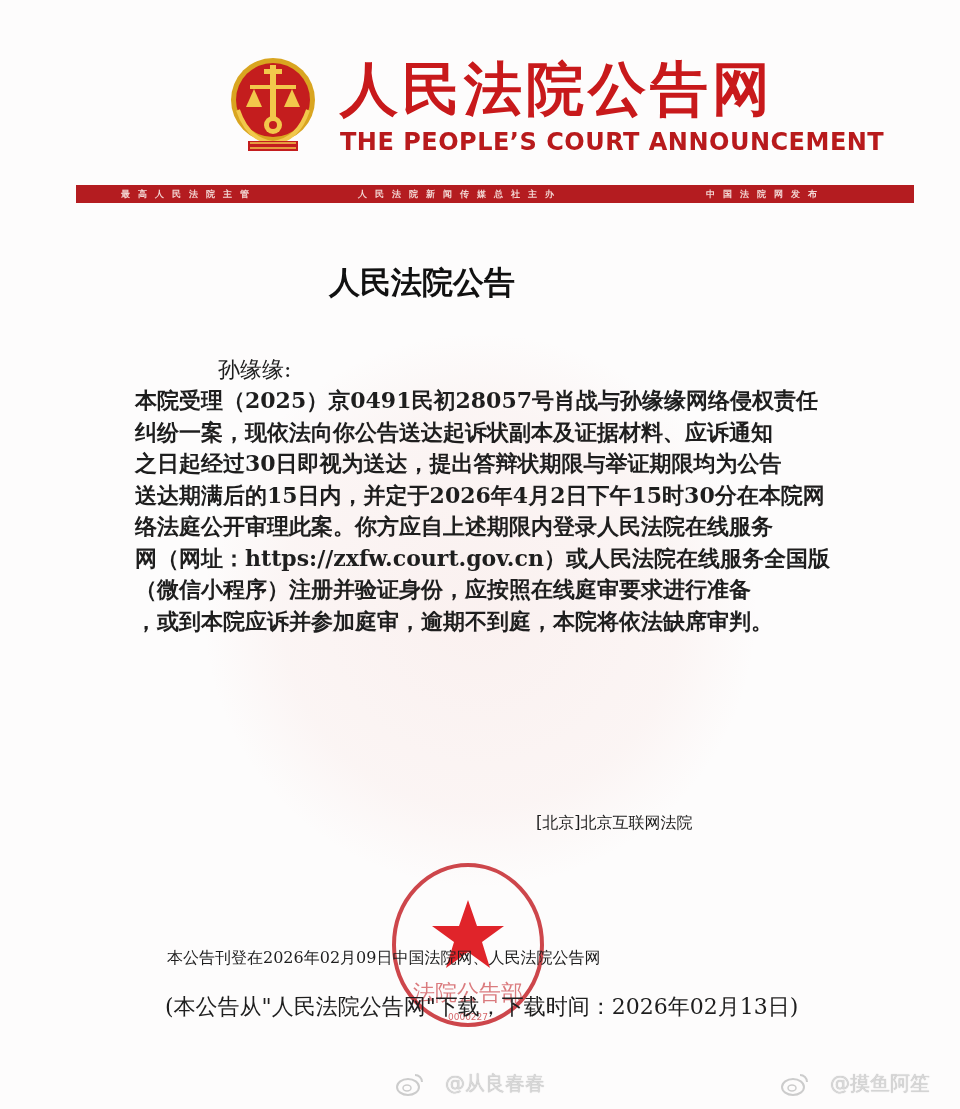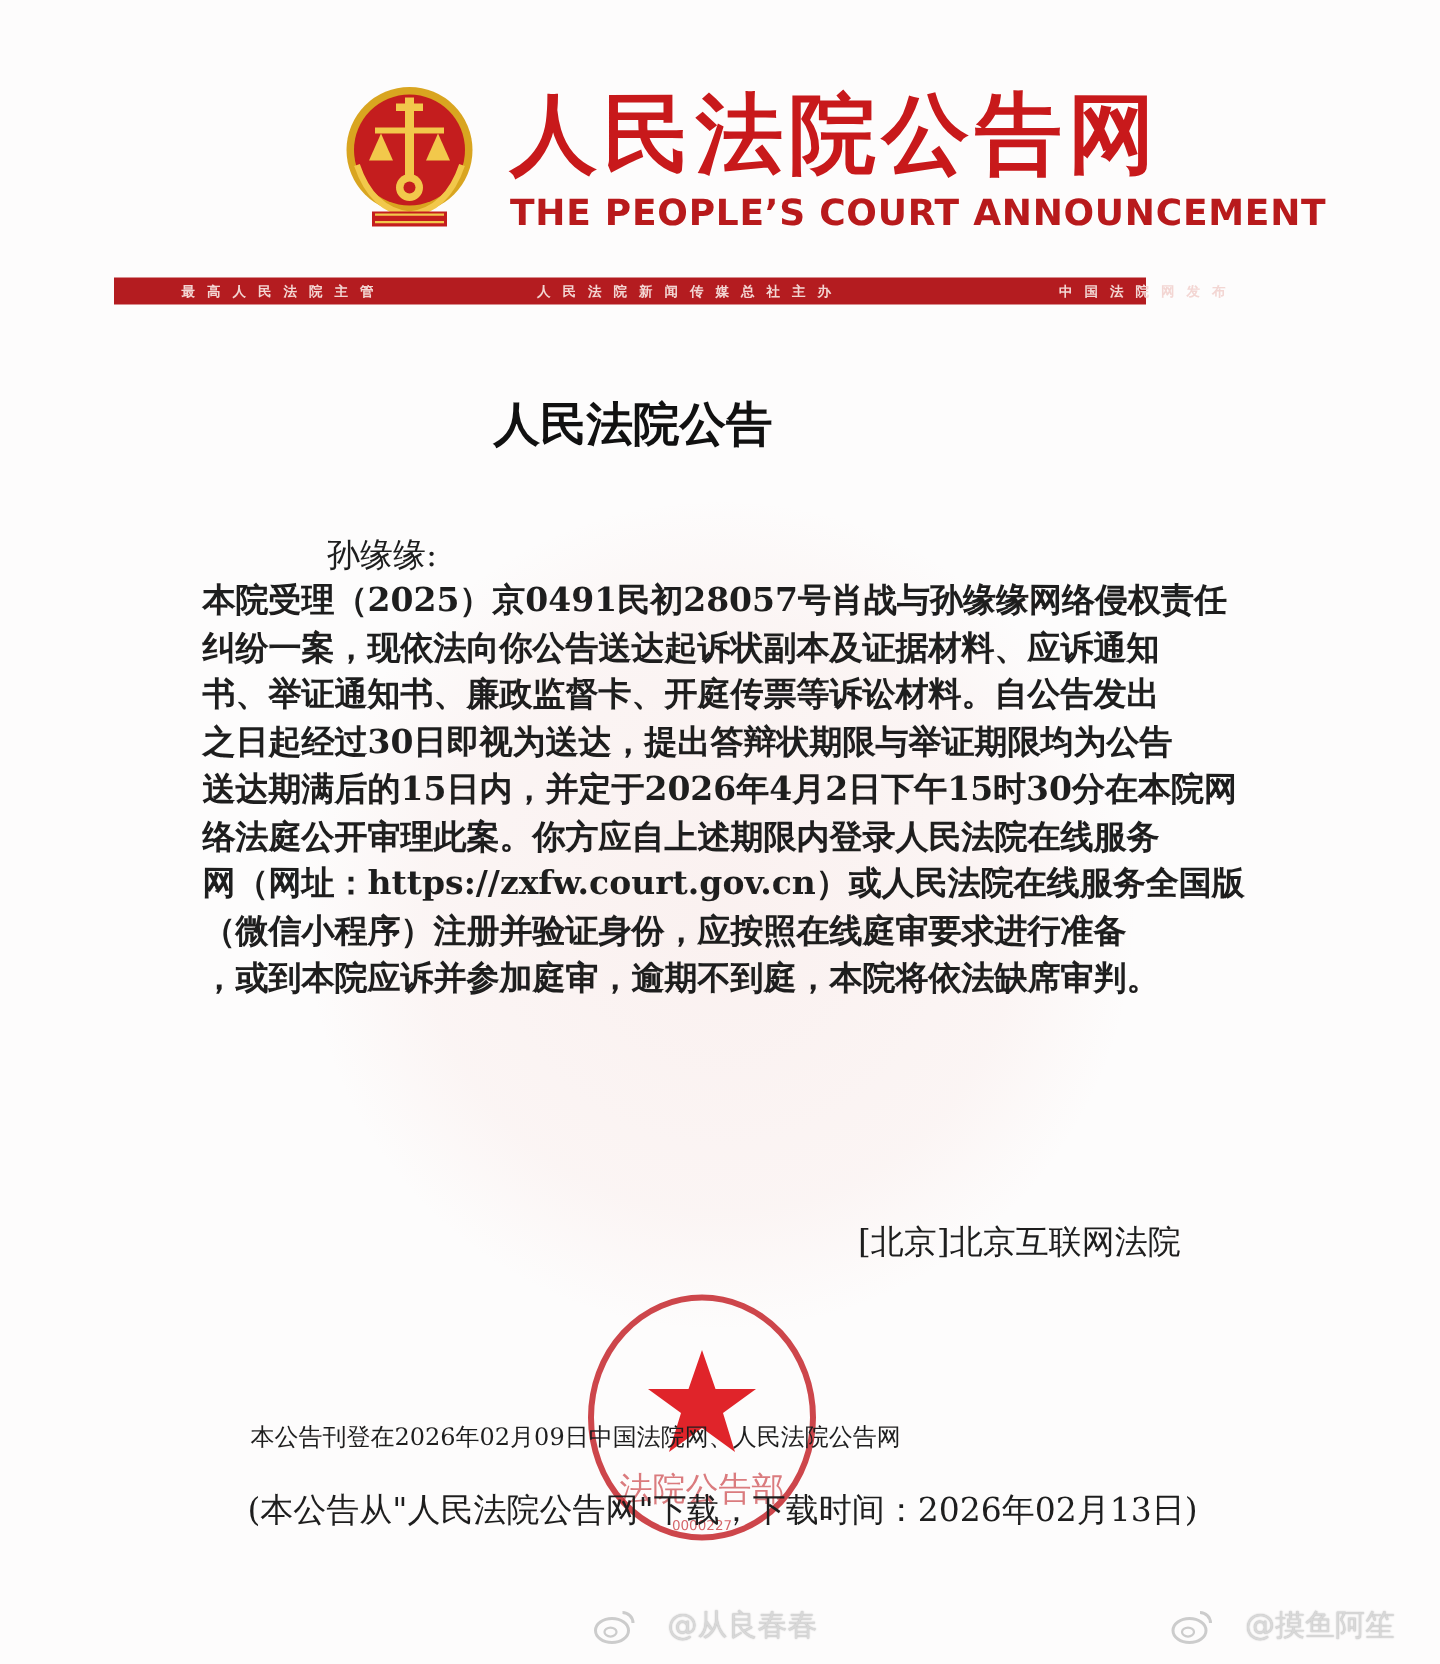--- a/index.html
+++ b/index.html
@@ -1,27 +1,27 @@
 <!DOCTYPE html>
 <html><head>
 <meta charset="utf-8">
 <style>
   html,body{margin:0;padding:0;}
   body{width:960px;height:1109px;background:#fdfcfc;position:relative;overflow:hidden;font-family:"DejaVu Serif","Liberation Serif",serif;color:#1e1e1e;}
   .watermark{position:absolute;left:200px;top:330px;width:560px;height:560px;border-radius:50%;background:radial-gradient(circle,rgba(230,160,150,0.12) 0%,rgba(230,160,150,0.08) 50%,rgba(255,255,255,0) 70%);}
   .emblem{position:absolute;left:228px;top:55px;width:90px;height:100px;}
   .logo-cn{position:absolute;left:340px;top:60px;font-family:"DejaVu Sans","Liberation Sans",sans-serif;font-weight:bold;font-size:58px;letter-spacing:4px;color:#c8191b;line-height:1;}
   .logo-en{position:absolute;left:340px;top:128px;font-family:"DejaVu Sans","Liberation Sans",sans-serif;font-weight:bold;font-size:24px;letter-spacing:0.5px;color:#b81a1c;}
-  .redbar{position:absolute;left:76px;top:185px;width:688px;height:18px;background:#b41c20;display:flex;align-items:center;}
+  .redbar{position:absolute;left:76px;top:185px;width:838px;height:18px;background:#b41c20;display:flex;align-items:center;}
   .redbar span{position:absolute;font-family:"DejaVu Sans","Liberation Sans",sans-serif;font-size:9px;font-weight:bold;color:#f3d6d3;letter-spacing:8px;white-space:nowrap;}
   .title{position:absolute;left:0;width:844px;top:262px;text-align:center;font-family:"DejaVu Sans","Liberation Sans",sans-serif;font-weight:bold;font-size:31px;color:#111;}
   .addressee{position:absolute;left:180px;top:355px;font-size:22px;margin-left:38px;}
   .body{position:absolute;left:135px;top:385px;width:720px;font-size:22px;line-height:31.5px;}
   .body div{white-space:nowrap;font-weight:bold;}
-  .signature{position:absolute;left:536px;top:813px;font-size:22px;margin-left:36px;}
+  .signature{position:absolute;left:536px;top:813px;font-size:16px;}
   .seal{position:absolute;left:388px;top:860px;width:160px;height:170px;}
   .pub{position:absolute;left:167px;top:948px;font-size:16px;}
   .download{position:absolute;left:165px;top:992px;font-size:22px;}
   .weibo{position:absolute;top:1070px;font-family:"DejaVu Sans","Liberation Sans",sans-serif;font-size:20px;color:#d8d8d8;display:flex;align-items:center;gap:20px;text-shadow:0 0 1px #aaa;}
   .weibo .wicon{width:30px;height:24px;}
 </style>
 </head>
 <body>
 
 <div class="watermark"></div>
@@ -48,21 +48,20 @@
   <span style="left:282px">人民法院新闻传媒总社主办</span>
   <span style="left:630px">中国法院网发布</span>
 </div>
 
 <div class="title">人民法院公告</div>
 <div class="addressee">孙缘缘:</div>
 
 <div class="body">
   <div>本院受理（2025）京0491民初28057号肖战与孙缘缘网络侵权责任</div>
   <div>纠纷一案，现依法向你公告送达起诉状副本及证据材料、应诉通知</div>
-  <div>书、举证通知书、廉政监督卡、开庭传票等诉讼材料。自公告发出</div>
   <div>之日起经过30日即视为送达，提出答辩状期限与举证期限均为公告</div>
   <div>送达期满后的15日内，并定于2026年4月2日下午15时30分在本院网</div>
   <div>络法庭公开审理此案。你方应自上述期限内登录人民法院在线服务</div>
   <div>网（网址：https://zxfw.court.gov.cn）或人民法院在线服务全国版</div>
   <div>（微信小程序）注册并验证身份，应按照在线庭审要求进行准备</div>
   <div>，或到本院应诉并参加庭审，逾期不到庭，本院将依法缺席审判。</div>
 </div>
 
 <div class="signature">[北京]北京互联网法院</div>
 

